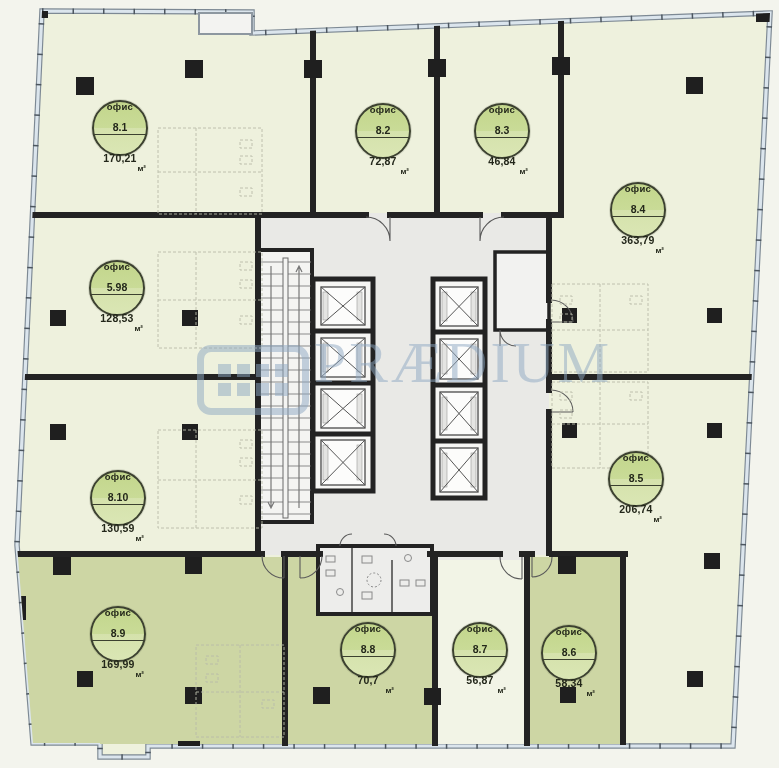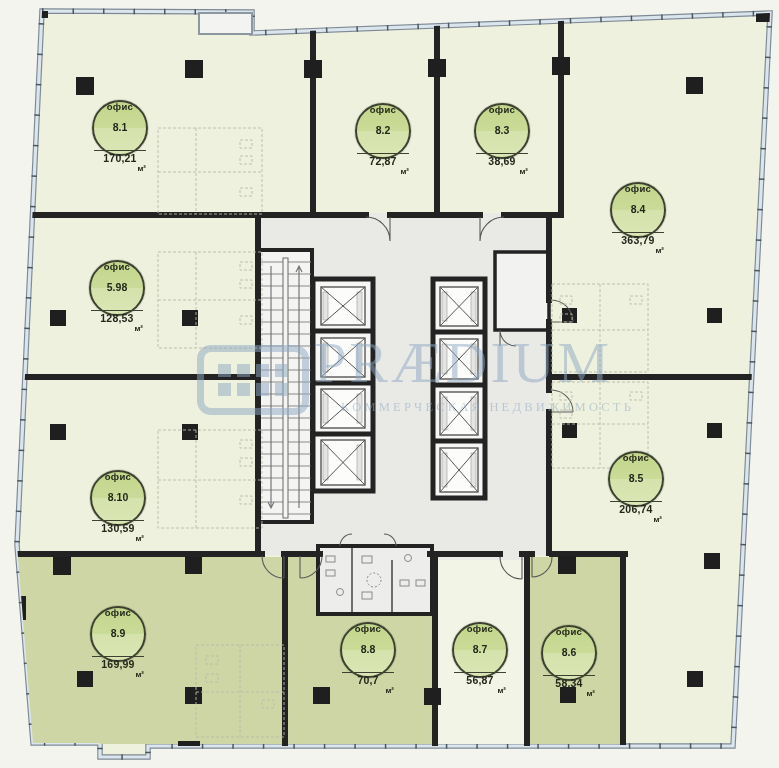--- a/index.html
+++ b/index.html
@@ -18,25 +18,25 @@
   .wm-tag{position:absolute;left:341px;top:400px;font-family:"Liberation Serif","DejaVu Serif",serif;
           font-size:12.5px;letter-spacing:3.2px;color:#8ea8c3;white-space:nowrap;}
 
   
   .badge{position:absolute;width:56px;height:56px;border-radius:50%;box-sizing:border-box;
          border:2px solid #3c4130;display:flex;flex-direction:column;text-align:center;
          font-weight:bold;color:#23271a;cursor:pointer;
          background:linear-gradient(180deg,#c3d68c 0%,#c9db97 49%,#d5e2ac 51%,#dae6b4 100%);
          box-shadow:0 0 0 1px rgba(60,65,48,.15);}
   .b-top{flex:1;display:flex;flex-direction:column;justify-content:flex-end;line-height:1;
-         padding-bottom:18px;border-bottom:1.6px solid #3c4130;}
+         padding-bottom:2px;border-bottom:1.6px solid #3c4130;}
   .b-top .w{font-size:9.5px;letter-spacing:.3px;}
   .b-top .n{font-size:10.5px;margin-top:10px;}
   .b-bot{flex:1;display:flex;flex-direction:column;justify-content:flex-start;padding-top:2px;line-height:1;}
-  .b-bot .a{font-size:10.5px;letter-spacing:.2px;}
+  .b-bot .a{font-size:10.5px;letter-spacing:.2px;margin-top:16px;}
   .b-bot .u{font-size:8px;margin-top:1px;text-align:right;}
 </style>
 </head>
 <body>
 
 <div class="stage">
 
   <svg width="779" height="768" viewBox="0 0 779 768">
     <defs>
       <clipPath id="bclip">
@@ -235,21 +235,20 @@
       <i></i>
         <i></i>
         <i></i>
         <i></i>
         <i></i>
         <i></i>
         <i></i>
         <i></i>
     </div>
     <div class="wm-brand">PRÆDIUM</div>
-    <div class="wm-tag">КОММЕРЧЕСКАЯ НЕДВИЖИМОСТЬ</div>
   </div>
 
   <div class="badge" style="left:92px;top:100px">
     <div class="b-top">
         <span class="w">офис</span>
         <span class="n">8.1</span>
       </div>
     <div class="b-bot">
         <span class="a">170,21</span>
         <span class="u">м²</span>
@@ -264,21 +263,21 @@
         <span class="a">72,87</span>
         <span class="u">м²</span>
       </div>
   </div>
   <div class="badge" style="left:474px;top:103px">
     <div class="b-top">
         <span class="w">офис</span>
         <span class="n">8.3</span>
       </div>
     <div class="b-bot">
-        <span class="a">38,69</span>
+        <span class="a">46,84</span>
         <span class="u">м²</span>
       </div>
   </div>
   <div class="badge" style="left:610px;top:182px">
     <div class="b-top">
         <span class="w">офис</span>
         <span class="n">8.4</span>
       </div>
     <div class="b-bot">
         <span class="a">363,79</span>

